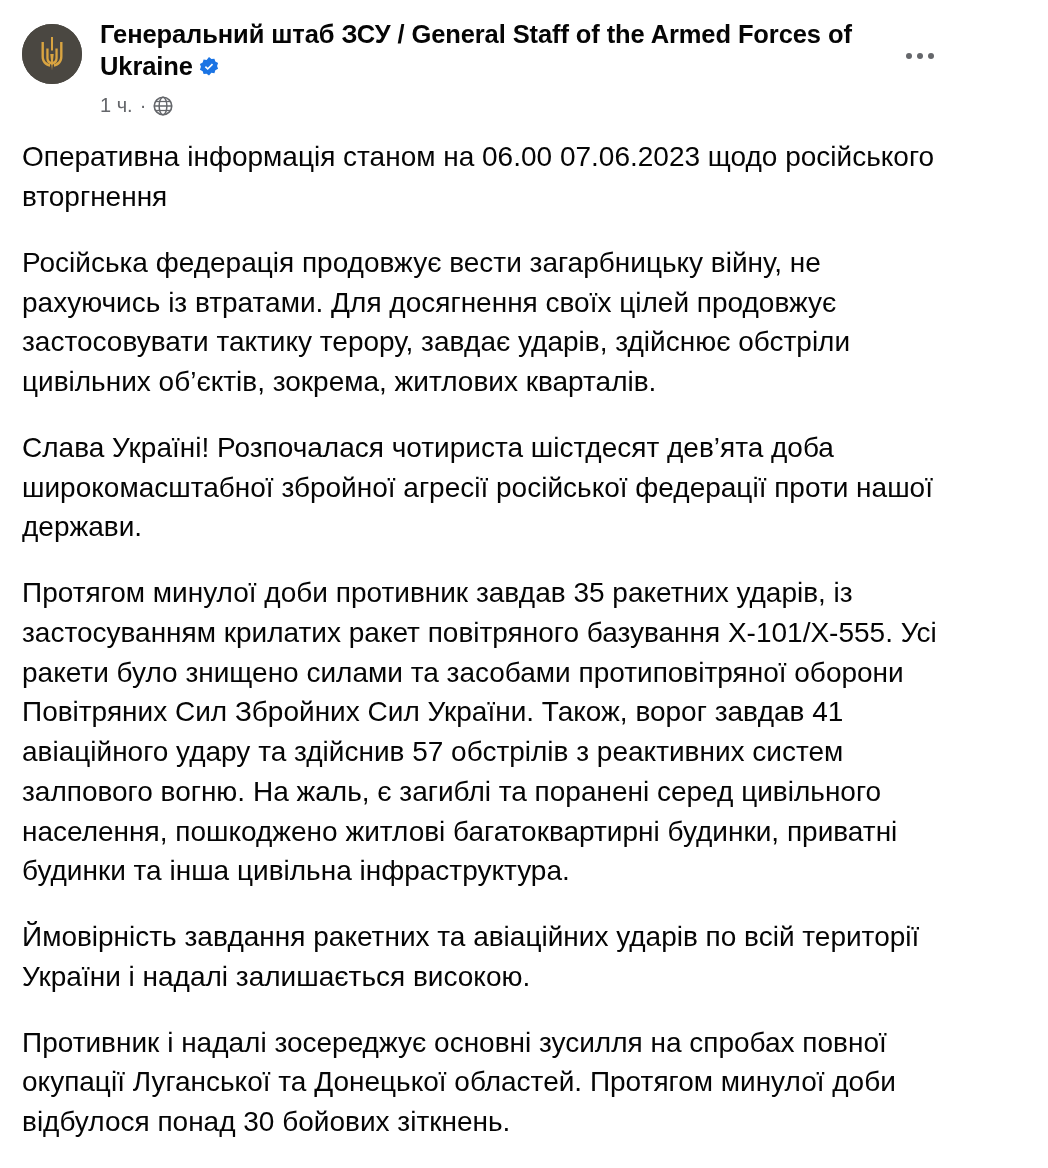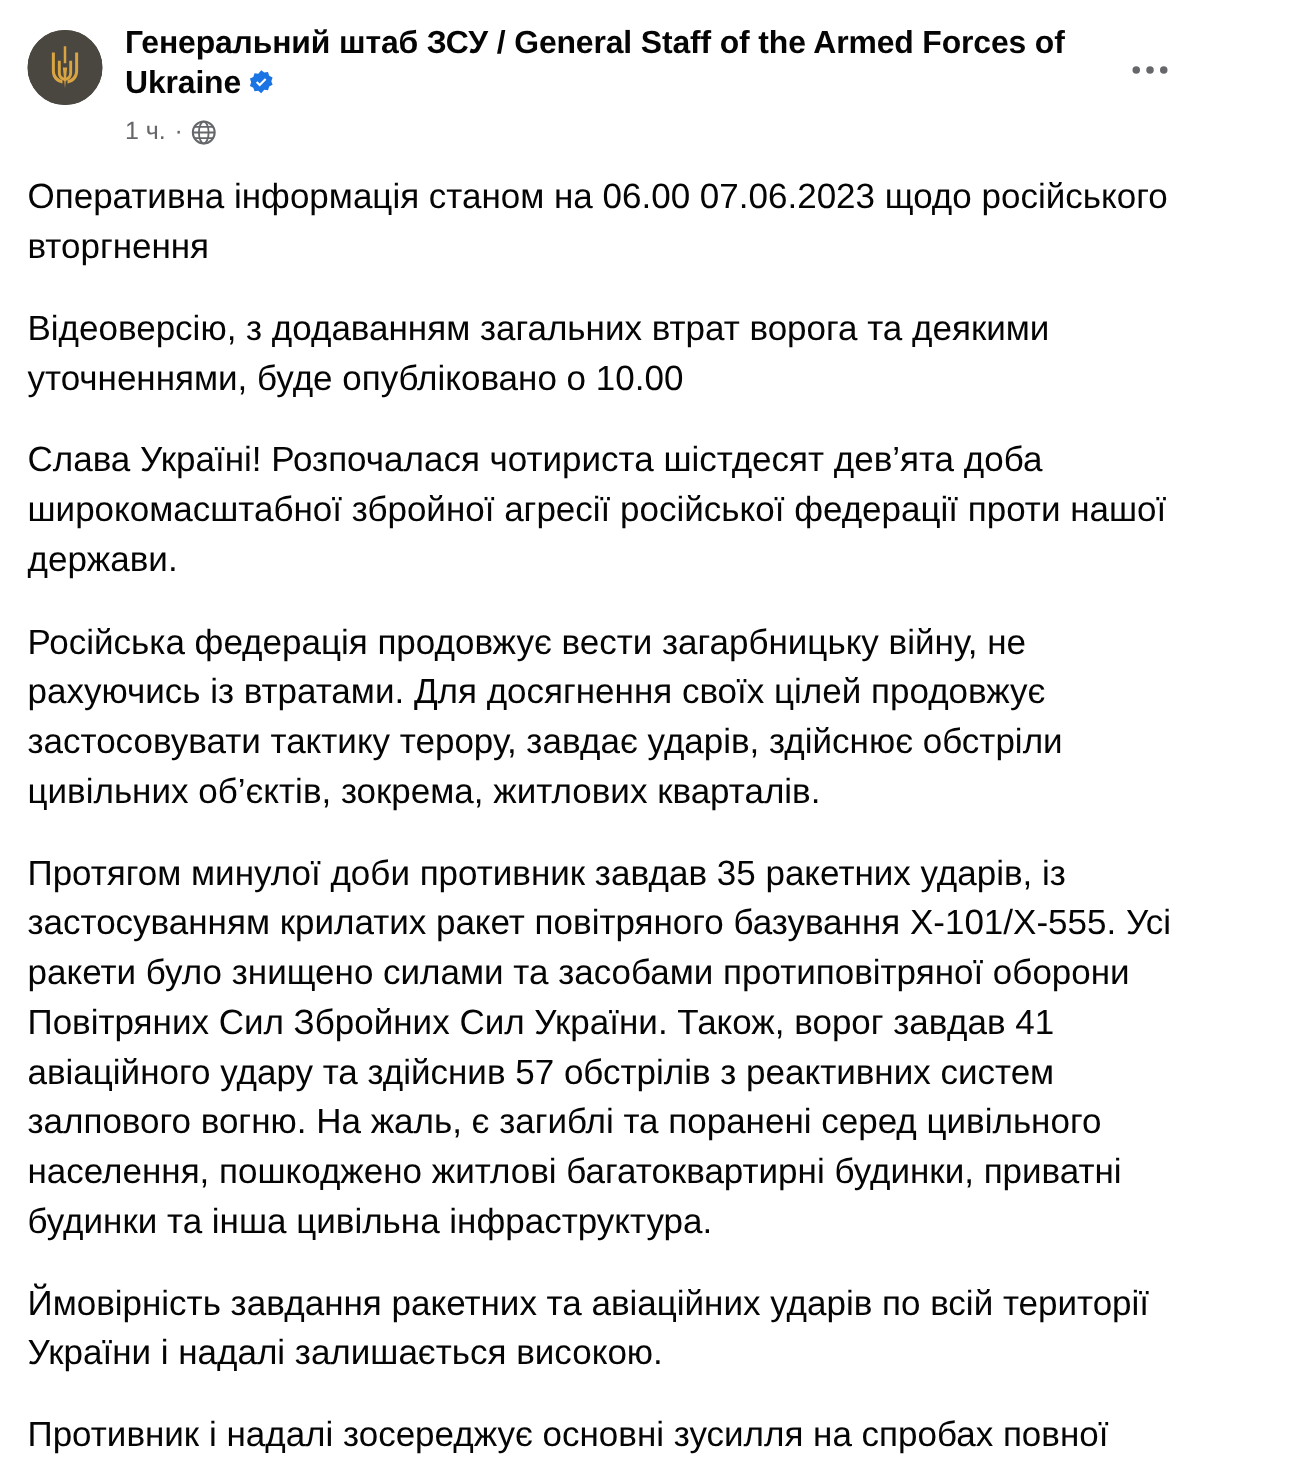--- a/index.html
+++ b/index.html
@@ -151,21 +151,20 @@
     <div class="more-button">
       <span class="dot"></span>
       <span class="dot"></span>
       <span class="dot"></span>
     </div>
 
   </div>
 
   <div class="post-body">
     <p>Оперативна інформація станом на 06.00 07.06.2023 щодо російського вторгнення</p>
-    <p>Відеоверсію, з додаванням загальних втрат ворога та деякими уточненнями, буде опубліковано о 10.00</p>
+    <p>Російська федерація продовжує вести загарбницьку війну, не рахуючись із втратами. Для досягнення своїх цілей продовжує застосовувати тактику терору, завдає ударів, здійснює обстріли цивільних об’єктів, зокрема, житлових кварталів.</p>
     <p>Слава Україні! Розпочалася чотириста шістдесят дев’ята доба широкомасштабної збройної агресії російської федерації проти нашої держави.</p>
-    <p>Російська федерація продовжує вести загарбницьку війну, не рахуючись із втратами. Для досягнення своїх цілей продовжує застосовувати тактику терору, завдає ударів, здійснює обстріли цивільних об’єктів, зокрема, житлових кварталів.</p>
     <p>Протягом минулої доби противник завдав 35 ракетних ударів, із застосуванням крилатих ракет повітряного базування Х-101/Х-555. Усі ракети було знищено силами та засобами протиповітряної оборони Повітряних Сил Збройних Сил України. Також, ворог завдав 41 авіаційного удару та здійснив 57 обстрілів з реактивних систем залпового вогню. На жаль, є загиблі та поранені серед цивільного населення, пошкоджено житлові багатоквартирні будинки, приватні будинки та інша цивільна інфраструктура.</p>
     <p>Ймовірність завдання ракетних та авіаційних ударів по всій території України і надалі залишається високою.</p>
     <p>Противник і надалі зосереджує основні зусилля на спробах повної окупації Луганської та Донецької областей. Протягом минулої доби відбулося понад 30 бойових зіткнень.</p>
   </div>
 
 </div>
 
 </body></html>

